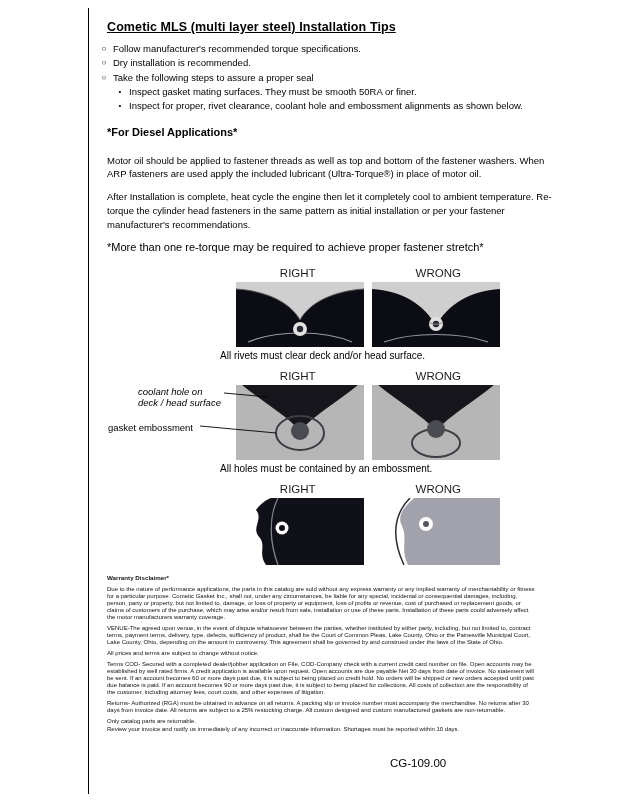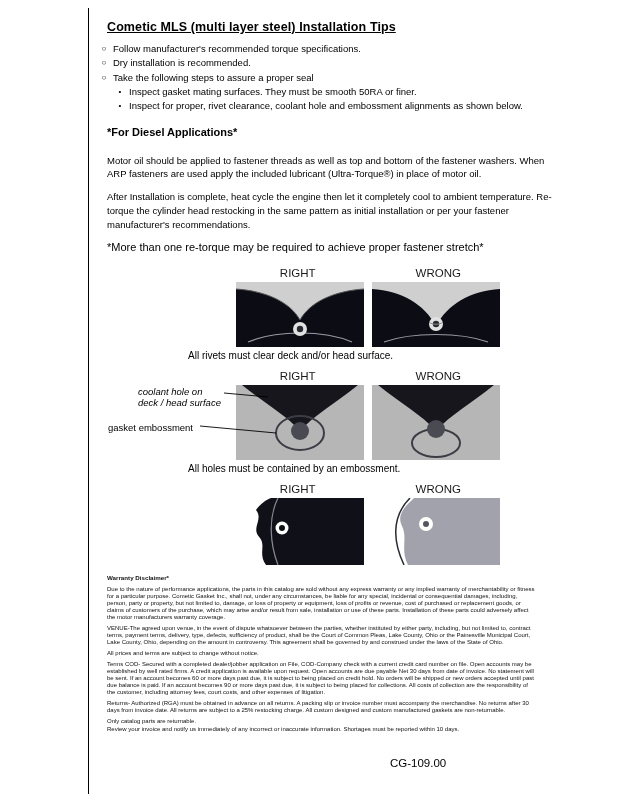--- a/index.html
+++ b/index.html
@@ -24,21 +24,21 @@
   .diesel-heading { font-size:11px; font-weight:bold; margin:13px 0 16px 7px; }
   .para { font-size:9.5px; line-height:1.45; width:455px; margin:0 0 9px 7px; }
   .note { font-size:11px; margin:2px 0 14px 7px; }
 
   .diagram-row { position:relative; }
   .row-inner { margin-left:136px; width:264px; }
   .col-headers { display:flex; gap:17px; margin-bottom:2px; }
   .col-header { width:128px; text-align:center; font-size:11.5px; line-height:13px; color:#1a1a1a; }
   .images { display:flex; gap:8px; }
   .diagram-svg { width:128px; display:block; }
-  .caption { font-size:10px; margin:3px 0 8px 88px; line-height:1.2; }
+  .caption { font-size:10px; margin:3px 0 8px 120px; line-height:1.2; }
   .caption-narrow { width:290px; }
 
   .side-label { position:absolute; font-size:9.5px; line-height:11px; }
   .leader-svg { position:absolute; left:0; top:0; pointer-events:none; }
 
   .legal { position:absolute; left:107px; top:574px; width:428px; font-size:6px; line-height:7px; color:#111; }
   .legal-heading { font-weight:bold; margin-bottom:5px; font-size:6.2px; }
   .legal p { margin-bottom:4px; }
   .legal p.tight { margin-bottom:1px; }
 
@@ -73,21 +73,21 @@
       <span>Inspect gasket mating surfaces.  They must be smooth 50RA or finer.</span>
     </li>
     <li class="tip-item">
       <span class="marker">•</span>
       <span>Inspect for proper, rivet clearance, coolant hole and embossment alignments as shown below.</span>
     </li>
   </ul>
 
   <div class="diesel-heading">*For Diesel Applications*</div>
   <p class="para">Motor oil should be applied to fastener threads as well as top and bottom of the fastener washers. When ARP fasteners are used apply the included lubricant (Ultra-Torque®) in place of motor oil.</p>
-  <p class="para">After Installation is complete, heat cycle the engine then let it completely cool to ambient temperature. Re-torque the cylinder head restocking in the same pattern as initial installation or per your fastener manufacturer's recommendations.</p>
+  <p class="para">After Installation is complete, heat cycle the engine then let it completely cool to ambient temperature. Re-torque the cylinder head fasteners in the same pattern as initial installation or per your fastener manufacturer's recommendations.</p>
   <div class="note">*More than one re-torque may be required to achieve proper fastener stretch*</div>
 
   <div class="diagram-row">
     <div class="row-inner">
       <div class="col-headers">
         <div class="col-header">RIGHT</div>
         <div class="col-header">WRONG</div>
       </div>
       <div class="images">
         <svg class="diagram-svg" viewBox="0 0 128 65">

